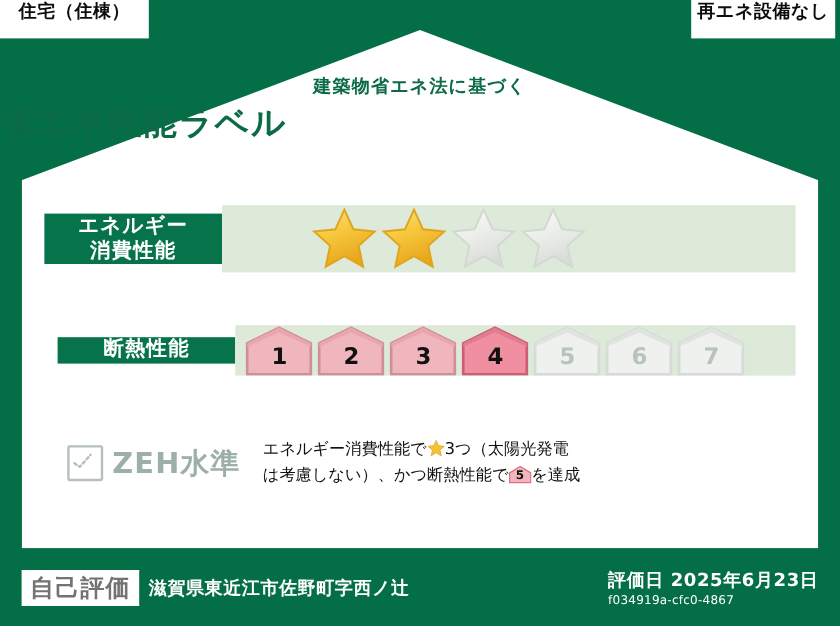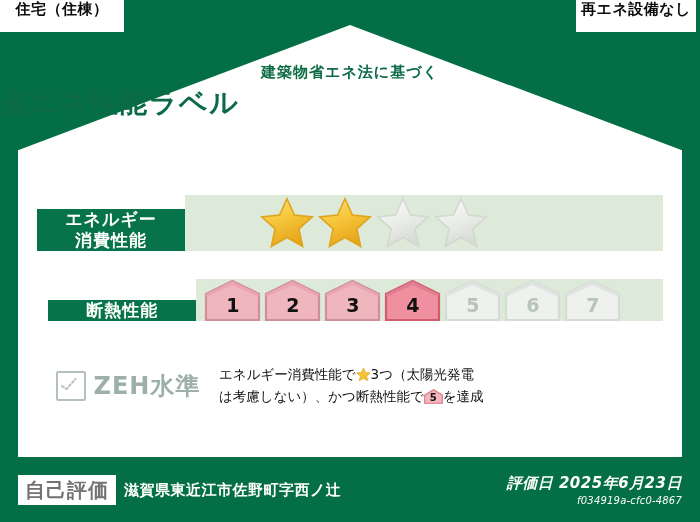--- a/index.html
+++ b/index.html
@@ -42,21 +42,21 @@
     position:absolute;left:0;right:0;top:63px;text-align:center;
     color:#0c6b46;font-size:15px;font-weight:bold;letter-spacing:1px;
   }
   .title-main{
     position:absolute;left:0;right:0;top:84px;
     color:#0c6b46;font-size:28px;font-weight:bold;letter-spacing:1.5px;
   }
 
   
   .row{
-    position:absolute;display:flex;align-items:flex-end;
+    position:absolute;display:flex;align-items:center;
   }
   .row-label{
     background:#06734a;color:#ffffff;
     display:flex;align-items:center;justify-content:center;
     text-align:center;font-weight:bold;line-height:1.25;
     font-size:17px;letter-spacing:1px;
   }
   .row-body{
     background:#dde9d9;display:flex;align-items:center;
   }
@@ -123,21 +123,21 @@
   .footer{
     position:absolute;left:18px;right:18px;bottom:10px;height:44px;
     display:flex;align-items:center;
   }
   .footer-left{display:flex;align-items:center;gap:8px;flex:1;}
   .self-badge{
     background:#ffffff;color:#737373;font-weight:bold;font-size:20px;
     padding:2px 7px;letter-spacing:1px;line-height:1.3;
   }
   .address{color:#ffffff;font-size:15px;font-weight:bold;letter-spacing:.5px;}
-  .footer-right{text-align:right;font-style:italic;}
+  .footer-right{}
   .eval-date{color:#ffffff;font-size:15px;font-weight:bold;letter-spacing:.5px;}
   .eval-id{color:#ffffff;font-size:10px;margin-top:2px;letter-spacing:.2px;}
 </style>
 </head>
 <body>
 
 <div class="label-root">
 
   <div class="corner-tag left">
     <span>住宅（住棟）</span>

